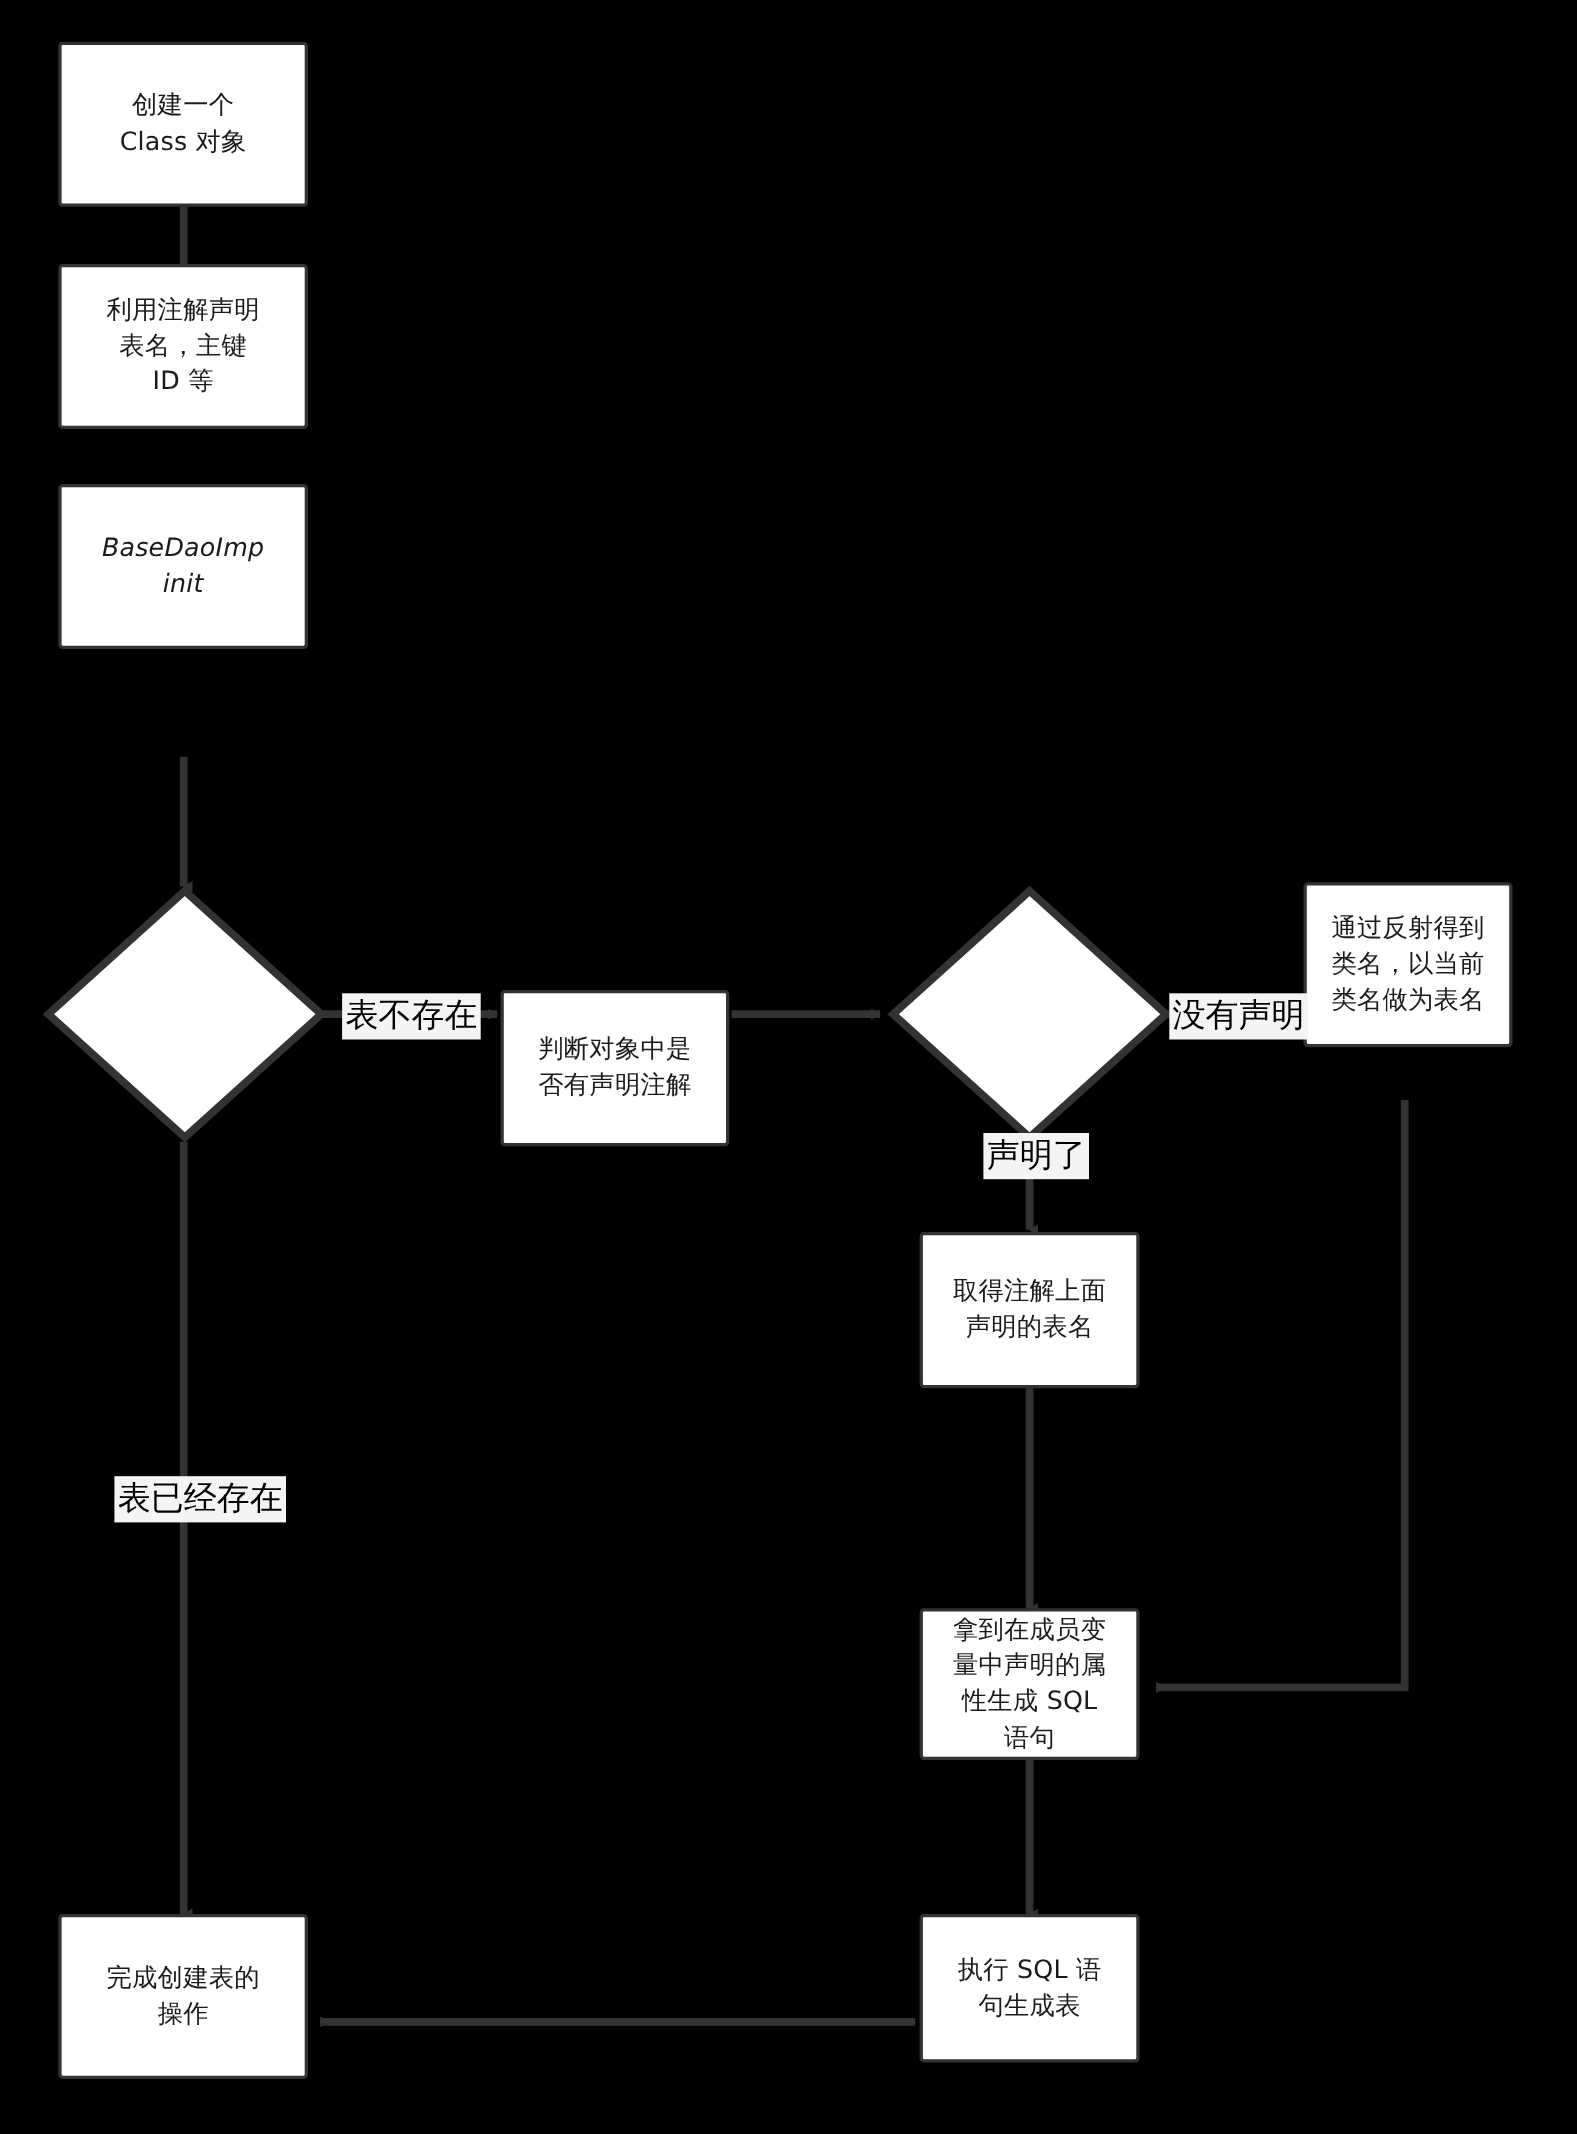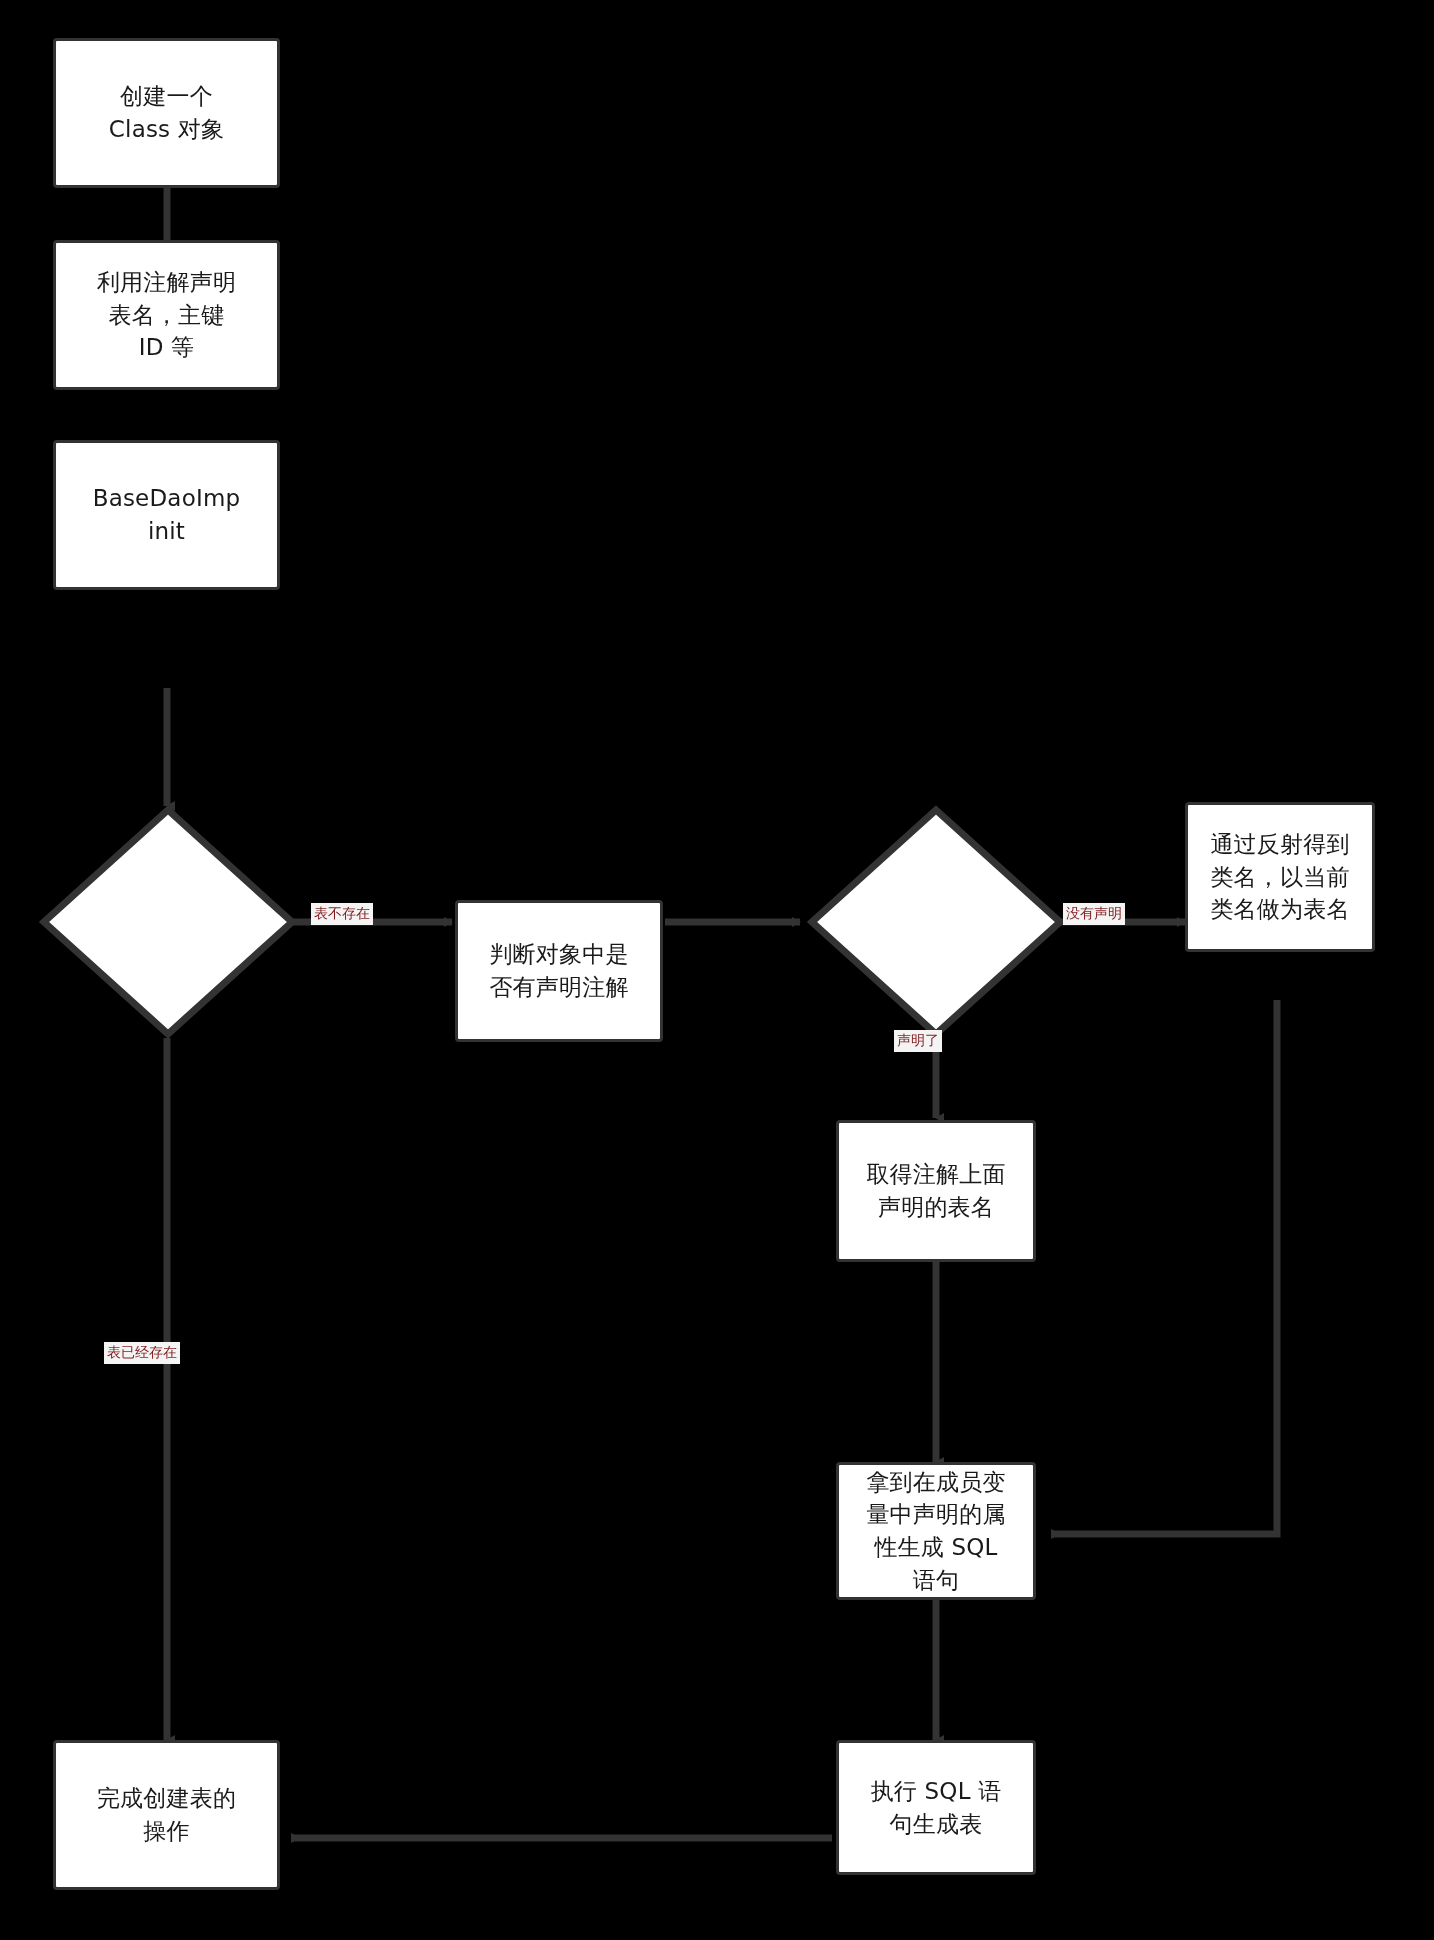--- a/index.html
+++ b/index.html
@@ -49,22 +49,22 @@
     position: absolute;
     z-index: 3;
   }
   .diamond-wrap svg {
     display: block;
     overflow: visible;
   }
   .edge-label {
     position: absolute;
     background: #f4f4f4;
-    color: #7f1d1d;
-    font-size: 14px;
+    color: #000000;
+    font-size: 30px;
     line-height: 1.25;
     padding: 2px 3px;
     white-space: nowrap;
     z-index: 5;
   }
 </style>
 </head>
 <body>
 
 <div id="canvas">
@@ -115,21 +115,21 @@
 Class 对象</span>
   </div>
 
   <div class="node" style="left:53px; top:240px; width:227px; height:150px;">
     <span style="white-space:pre-line;">利用注解声明
 表名，主键
 ID 等</span>
   </div>
 
   <div class="node" style="left:53px; top:440px; width:227px; height:150px;">
-    <span style="white-space:pre-line;">BaseDaoImp
+    <span style="white-space:pre-line;font-style:italic;">BaseDaoImp
 init</span>
   </div>
 
   <div class="diamond-wrap" style="left:40px; top:806px; width:256px; height:232px;">
     <svg width="256" height="232" viewBox="0 0 256 232" xmlns="http://www.w3.org/2000/svg">
       <polygon points="128,4 252,116 128,228 4,116" fill="#ffffff" stroke="#333333" stroke-width="7"></polygon>
     </svg>
   </div>
 
   <div class="node" style="left:455px; top:852px; width:208px; height:142px;margin-top:48px;">

